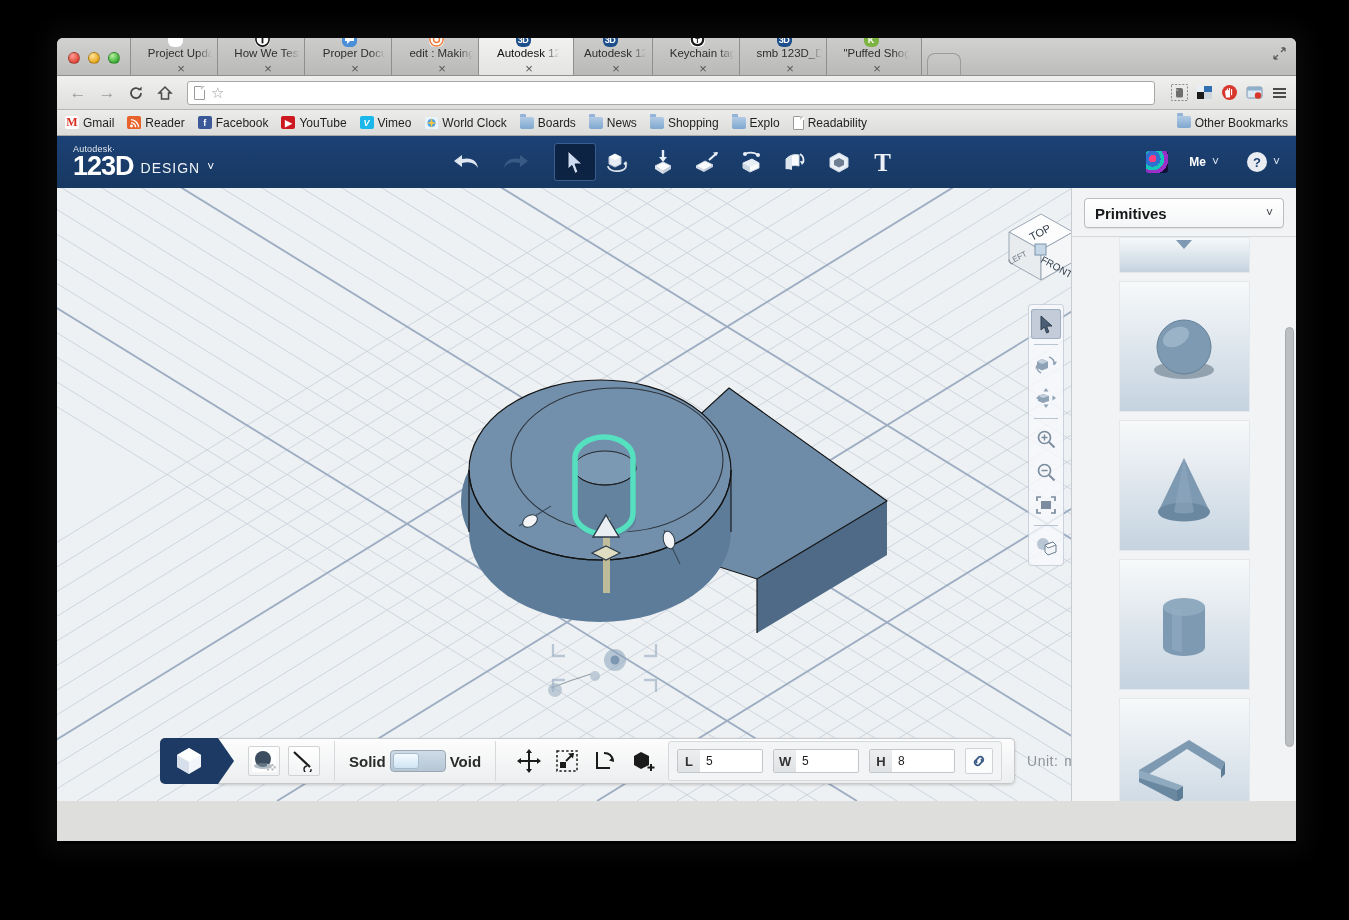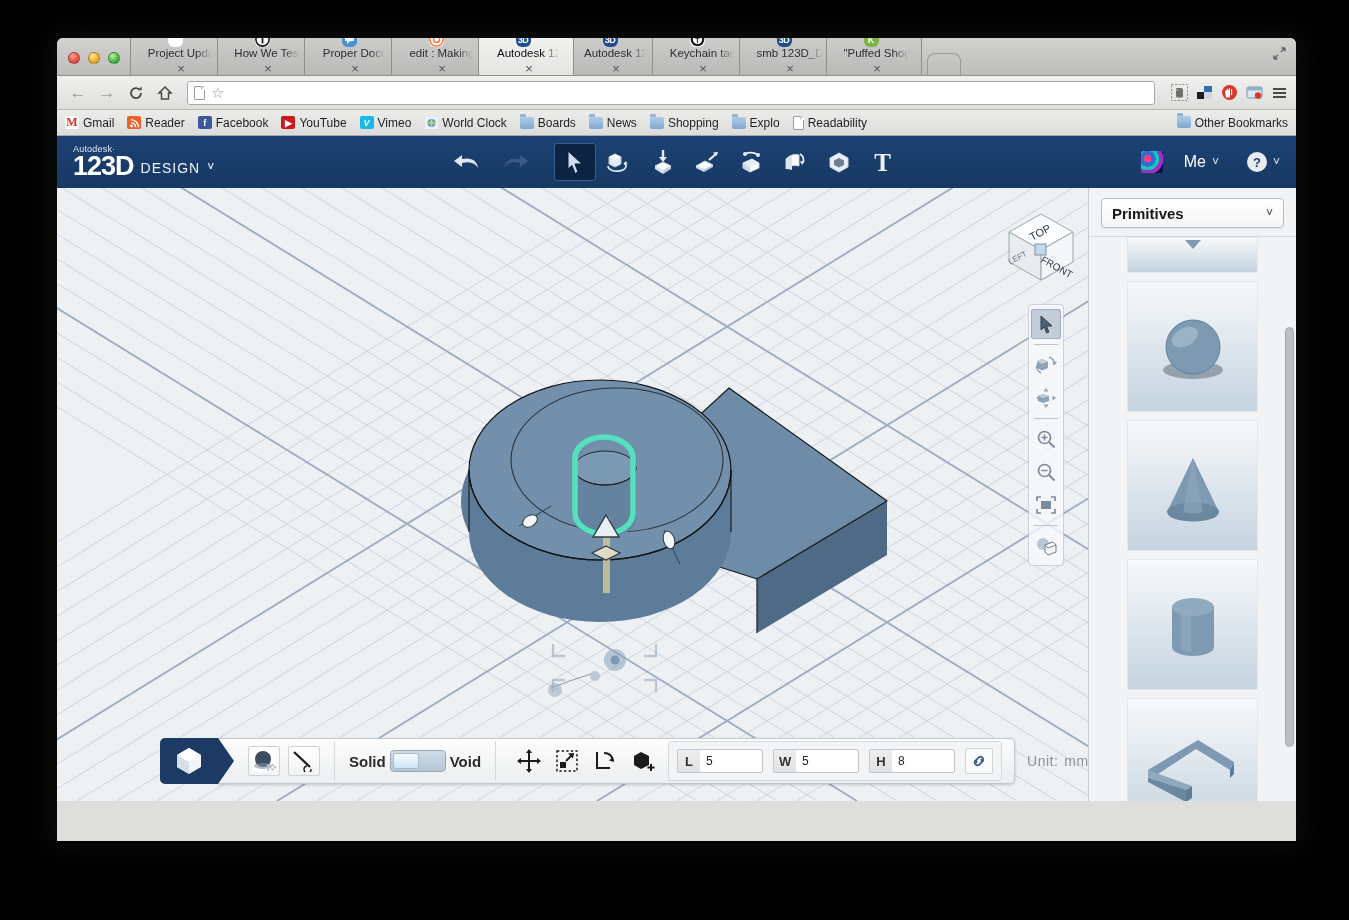--- a/index.html
+++ b/index.html
@@ -139,21 +139,21 @@
   .toolbtn {
     width: 42px; height: 38px; display:flex; align-items:center; justify-content:center;
     border-radius: 3px;
   }
   .toolbtn.active { background:#0d2344; box-shadow: inset 0 0 0 1px #3b5d8d; }
 
   .appbar-right { margin-left:auto; display:flex; align-items:center; gap:6px; padding-right: 16px; }
   .avatar { width:22px;height:22px;border-radius:3px;
     background: radial-gradient(circle at 30% 35%, #ff3d7f 0 18%, #2f6fd0 18% 38%, #14c7b8 38% 55%, #9b30c9 55% 75%, #101038 75%);
   }
-  .me { font-size: 16px; font-weight:normal;padding-left:15px; }
+  .me { font-size: 12px; font-weight:bold;padding-left:15px; }
   .helpcircle { width:20px;height:20px;border-radius:50%;background:#e9edf2;color:#1c4175;
      display:flex;align-items:center;justify-content:center;font-size:13px;font-weight:bold;}
   .vcaret { font-size:12px; color:#dde4ee;}
 
   
   .viewport { position:relative; height: 613px; overflow:hidden; background:#eef1f3; }
   .grid-svg { position:absolute; inset:0; }
 
   .viewcube { position:absolute; left: 938px; top: 14px; width: 92px; height: 86px; }
   .navtools {
@@ -204,21 +204,21 @@
     background:#fff; height: 24px; }
   .dimfield .lbl { width: 22px; text-align:center; font-weight:bold; font-size:13px; color:#333;
     background: linear-gradient(#eceeef,#e0e3e5); height:100%; display:flex;align-items:center;justify-content:center;}
   .dimfield .val { width: 62px; padding-left: 6px; font-size: 12px; color:#222; }
   .linkbtn { width: 28px; height: 26px; border:1px solid #cfd3d6; background:#fbfcfc; border-radius:2px;
     display:flex;align-items:center;justify-content:center; }
   .unit { margin-left: 12px; color:#8d9399; font-size: 14px; letter-spacing:.5px; }
 
   
   .rightpanel {
-    position:absolute; right:0; top: 52px; bottom:0; width: 208px;
+    position:absolute; right:0; top: 52px; bottom:0; width: 225px;
     background:#f2f3f4; border-left: 1px solid #c8ccd0;
     display:flex; flex-direction:column;
   }
   .panel-header { padding: 10px 12px 8px 12px; }
   .select {
     height: 30px; background: linear-gradient(#ffffff,#f4f5f6); border:1px solid #b9bec3;
     border-radius:4px; display:flex; align-items:center; justify-content:space-between;
     padding: 0 10px; font-size: 15px; font-weight: bold; color:#17181a;
     box-shadow: 0 1px 1px rgba(0,0,0,.07);
   }

